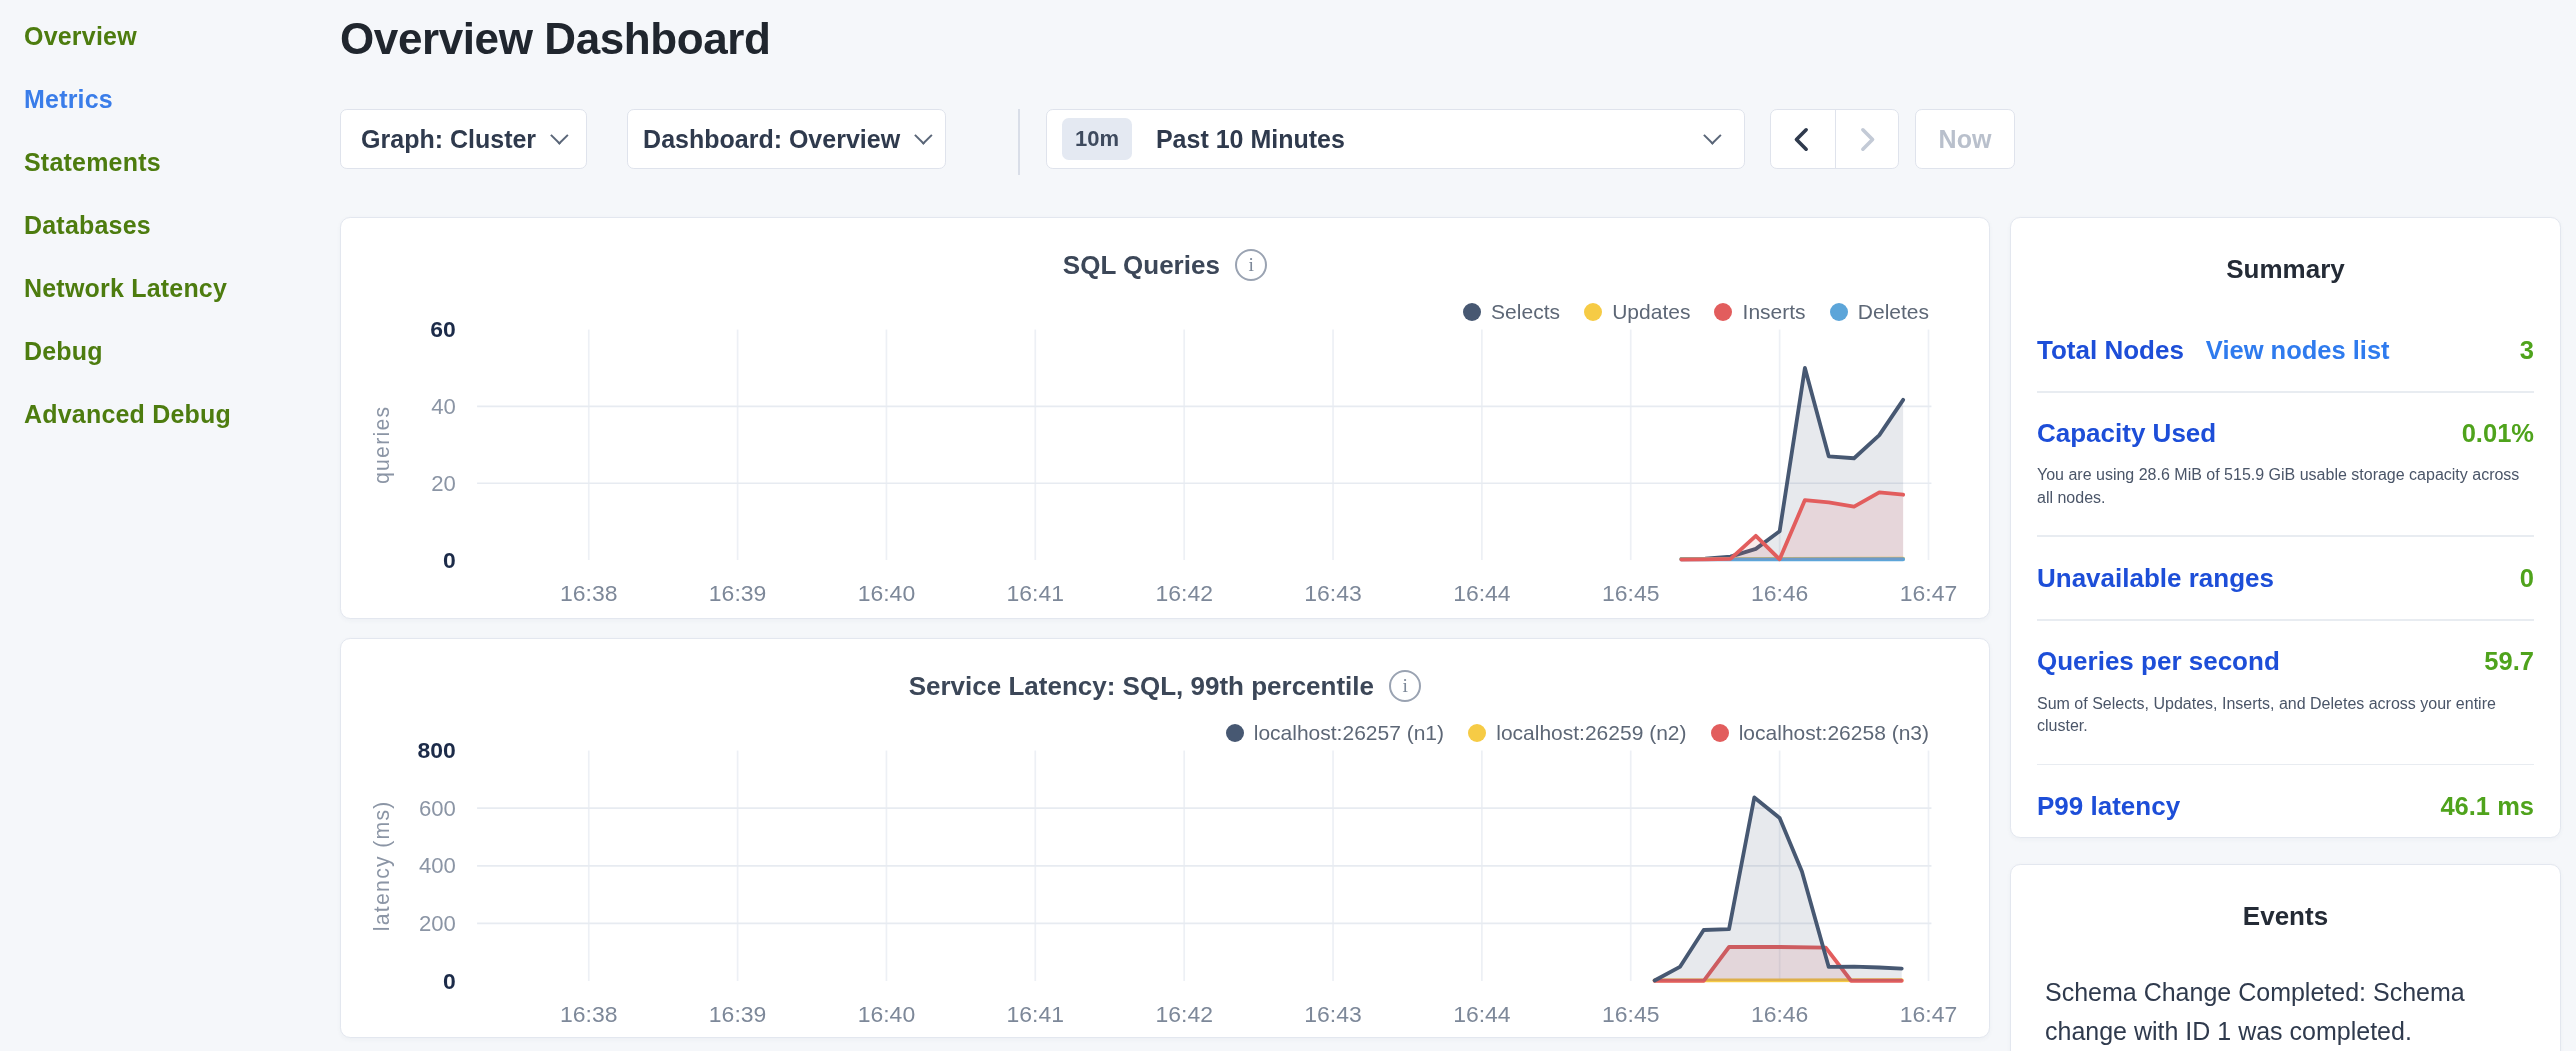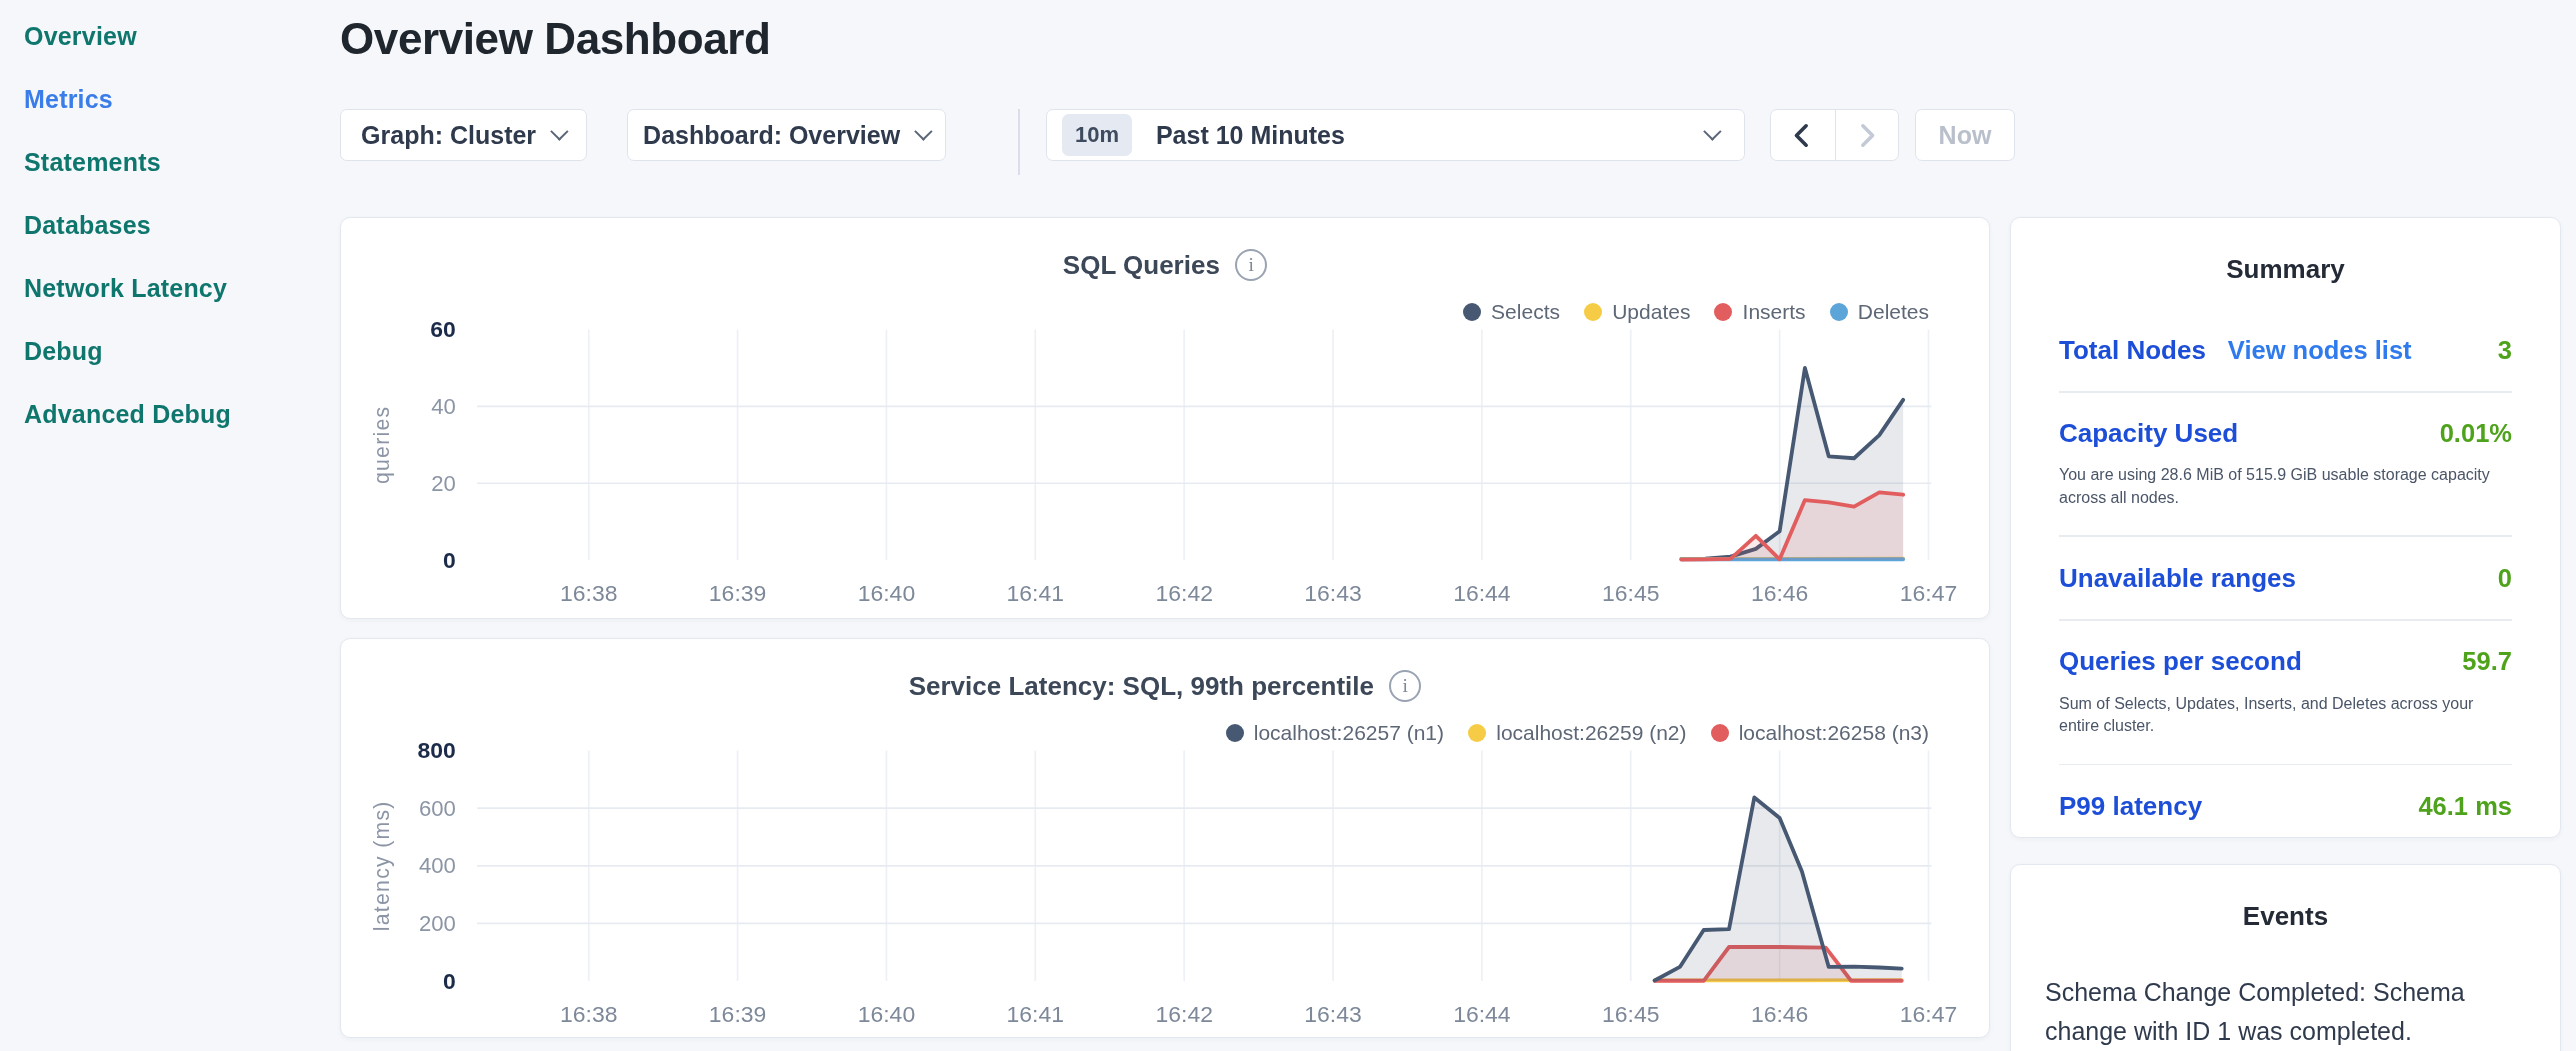--- a/index.html
+++ b/index.html
@@ -1,29 +1,29 @@
 <!DOCTYPE html>
 <html style="font-size:13.6px"><head>
 <meta charset="utf-8">
 <style>
   * { margin:0; padding:0; box-sizing:border-box; }
   html,body { width:2576px; height:1051px; overflow:hidden; }
   body { font-family:"Liberation Sans", sans-serif; background:#f5f7fa; position:relative; color:#3e4a5e; }
 
   
   .sidebar { position:absolute; left:0; top:0; width:340px; padding-top:5.1px; }
-  .nav-item { display:block; padding:17px 8.5px 17px 24px; font-size:25px; font-weight:bold; color:#0f766e; cursor:pointer; letter-spacing:0.2px; }
+  .nav-item { display:block; padding:17px 8.5px 17px 24px; font-size:25px; font-weight:bold; color:#4d7c0f; cursor:pointer; letter-spacing:0.2px; }
   .nav-item.active { color:#3a7de9; }
 
   
   .main { position:absolute; left:340px; top:0; width:1650px; height:1051px; }
   .page-title { position:absolute; left:0; top:13.6px; font-size:44px; font-weight:bold; color:#20262e; letter-spacing:-0.4px; }
 
   .toolbar { position:absolute; left:0; top:109px; width:1675px; height:66px; }
-  .ctrl { background:#fff; border:1.7px solid #dfe3ec; border-radius:6.8px; height:52px; display:flex; align-items:center; }
+  .ctrl { background:#fff; border:1.7px solid #dfe3ec; border-radius:6.8px; height:60px; display:flex; align-items:center; }
   .dd { position:absolute; justify-content:center; gap:17px; font-size:25px; font-weight:bold; color:#2f3a4d; cursor:pointer; }
   .dd1 { left:0; width:247px; }
   .dd2 { left:287px; width:319px; }
   .caret { width:12.8px; height:12.8px; border-right:2.6px solid #5a6678; border-bottom:2.6px solid #5a6678; transform:rotate(45deg); margin-top:-7.7px; flex:0 0 auto; }
   .tdivider { position:absolute; left:678px; top:0; width:1.7px; height:66px; background:#d9dee8; }
   .timebox { position:absolute; left:706px; width:699px; padding:0 25.5px 0 15.3px; cursor:pointer; }
   .range-badge { background:#e4e9f2; border-radius:6.8px; padding:7.7px 12.8px; font-size:22px; font-weight:bold; color:#3e4a5e; }
   .range-label { font-size:25px; font-weight:bold; color:#2f3a4d; margin-left:24px; }
   .timebox .caret { margin-left:auto; }
   .stepper { position:absolute; left:1430px; width:129px; padding:0; overflow:hidden; }
@@ -46,21 +46,21 @@
   .legend-item { display:flex; align-items:center; gap:10.2px; font-size:21px; color:#5d6776; }
   .legend-dot { width:18px; height:18px; border-radius:50%; flex:0 0 auto; }
   svg.plot { position:absolute; left:0; top:0; width:1650px; height:400px; }
   .xt { font-size:27px; fill:#7d8899; font-family:"Liberation Sans", sans-serif; }
   .yt { font-size:26px; fill:#8b95a5; font-family:"Liberation Sans", sans-serif; }
   .ytb { font-size:27px; font-weight:bold; fill:#1c2b49; font-family:"Liberation Sans", sans-serif; }
   .unit { font-size:25px; fill:#8b95a5; letter-spacing:1.5px; font-family:"Liberation Sans", sans-serif; }
 
   
   .side-col { position:absolute; left:2010px; width:551px; }
-  .summary-card { top:217px; height:621px; padding:0 48px; }
+  .summary-card { top:217px; height:621px; padding:0 26px; }
   .events-card { top:864px; height:323px; padding:0 34px; }
   .panel-title { text-align:center; font-size:26px; font-weight:bold; color:#242b36; padding-top:36px; }
   .summary-rows { margin-top:24px; }
   .srow { padding:25.5px 0; }
   .srule { height:1.7px; background:#e8ecf1; }
   .srow-top { display:flex; align-items:baseline; }
   .slabel { font-size:26px; font-weight:bold; color:#1d4ed8; }
   .slink { font-size:25.5px; font-weight:bold; color:#2f7bee; margin-left:22px; cursor:pointer; text-decoration:none; }
   .sval { margin-left:auto; font-size:25.5px; font-weight:bold; color:#4fa31c; white-space:nowrap; }
   .sdesc { margin-top:15.3px; font-size:16px; line-height:1.42; color:#4a5568; }

